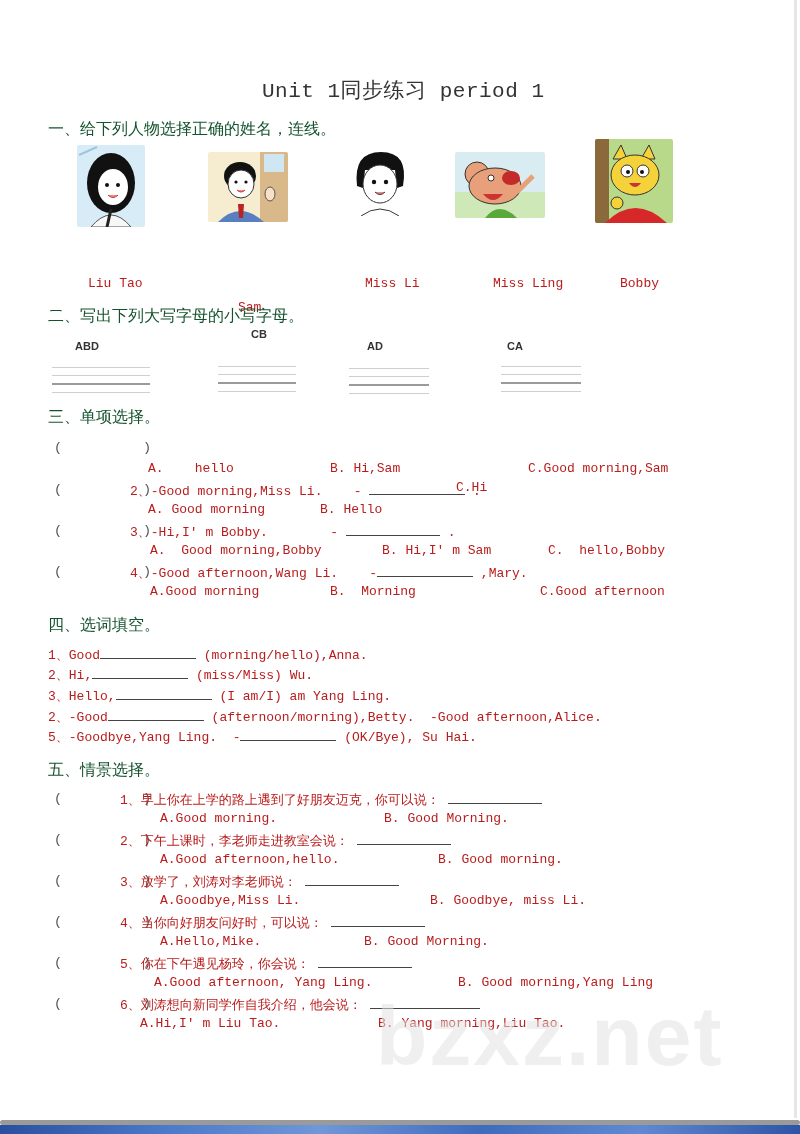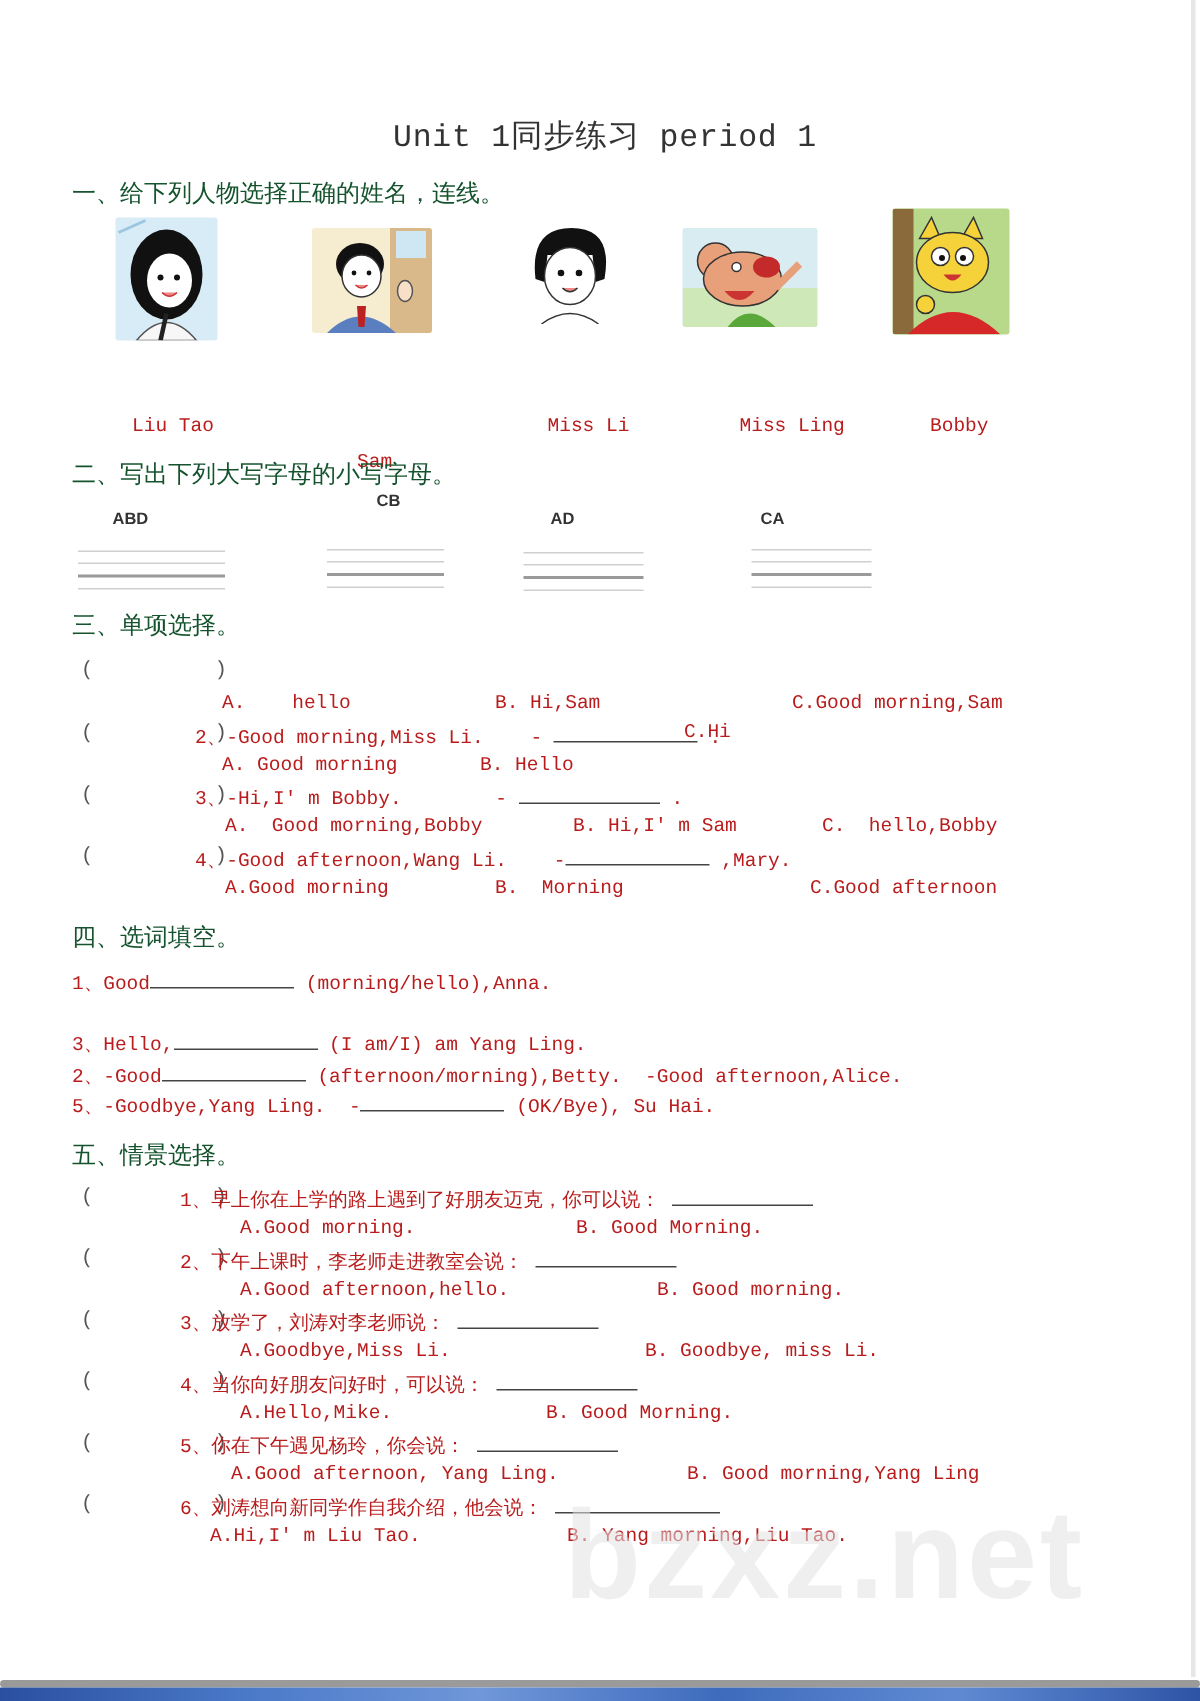--- a/index.html
+++ b/index.html
@@ -180,20 +180,21 @@
 
   <div class="abs paren" style="left:54px; top:564px;">(          )</div>
   <div class="abs t" style="left:130px; top:564px;"><span>4、-Good afternoon,Wang Li.    -</span><span class="blank" style="width:96px;"></span><span> ,Mary.</span></div>
   <div class="abs t" style="left:150px; top:584px;">A.Good morning</div>
   <div class="abs t" style="left:330px; top:584px;">B.  Morning</div>
   <div class="abs t" style="left:540px; top:584px;">C.Good afternoon</div>
 
   <div class="abs h" style="top:615px;">四、选词填空。</div>
 
   <div class="abs t" style="left:48px; top:646px;"><span>1、Good</span><span class="blank" style="width:96px;"></span><span> (morning/hello),Anna.</span></div>
+  <div class="abs t" style="left:48px; top:666px;"><span>2、Hi,</span><span class="blank" style="width:96px;"></span><span> (miss/Miss) Wu.</span></div>
   <div class="abs t" style="left:48px; top:687px;"><span>3、Hello,</span><span class="blank" style="width:96px;"></span><span> (I am/I) am Yang Ling.</span></div>
   <div class="abs t" style="left:48px; top:708px;"><span>2、-Good</span><span class="blank" style="width:96px;"></span><span> (afternoon/morning),Betty.  -Good afternoon,Alice.</span></div>
   <div class="abs t" style="left:48px; top:728px;"><span>5、-Goodbye,Yang Ling.  -</span><span class="blank" style="width:96px;"></span><span> (OK/Bye), Su Hai.</span></div>
 
   <div class="abs h" style="top:760px;">五、情景选择。</div>
 
   <div class="abs paren" style="left:54px; top:791px;">(          )</div>
   <div class="abs t" style="left:120px; top:791px;"><span>1、早上你在上学的路上遇到了好朋友迈克，你可以说：</span> <span class="blank" style="width:94px;"></span></div>
   <div class="abs t" style="left:160px; top:811px;">A.Good morning.</div>
   <div class="abs t" style="left:384px; top:811px;">B. Good Morning.</div>

